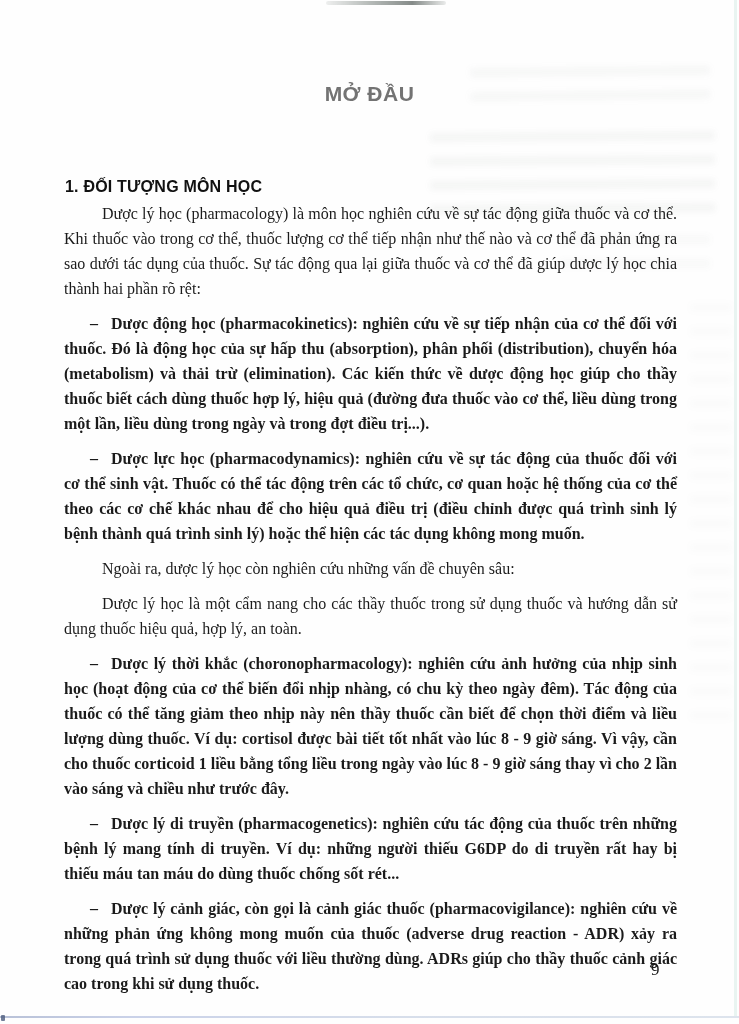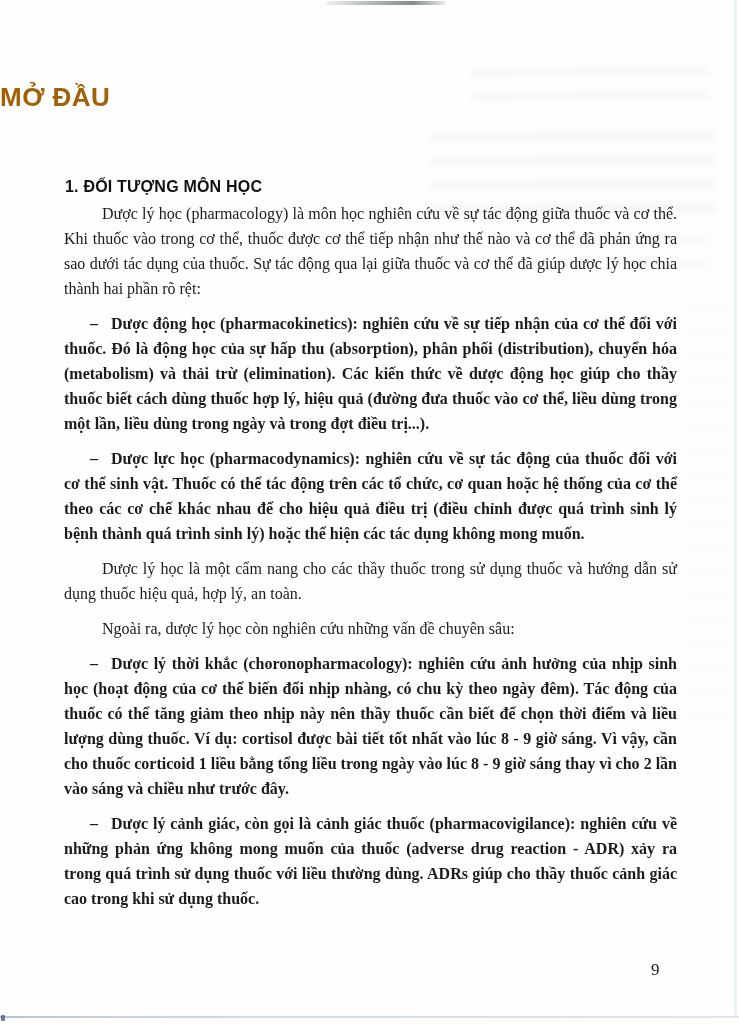--- a/index.html
+++ b/index.html
@@ -50,25 +50,26 @@
   }
   .right-edge {
     left: 734px; top: 0; width: 3px; height: 1016px;
     background: rgba(208,232,226,0.45);
   }
   
   .doc-title {
     position: absolute;
     top: 82px; left: 0; width: 739px;
     margin: 0;
+    text-align: center;
     font-family: "Liberation Sans", sans-serif;
     font-weight: bold;
-    font-size: 26px;
+    font-size: 21px;
     letter-spacing: 0.5px;
-    color: #a16207;
+    color: #737373;
   }
   .section-heading {
     position: absolute;
     top: 170px; left: 57px;
     margin: 8px;
     font-family: "Liberation Sans", sans-serif;
     font-weight: bold;
     font-size: 16px;
     letter-spacing: 0.2px;
     color: #111;
@@ -105,23 +106,24 @@
   <div class="artifact bleed bleed-3"></div>
   <div class="artifact bleed bleed-4"></div>
   <div class="artifact right-edge"></div>
   <div class="artifact bottom-edge"></div>
   <div class="artifact bottom-dot"></div>
 
   <h1 class="doc-title">MỞ ĐẦU</h1>
   <h2 class="section-heading">1. ĐỐI TƯỢNG MÔN HỌC</h2>
 
   <div class="content" id="paragraphs">
-      <p>Dược lý học (pharmacology) là môn học nghiên cứu về sự tác động giữa thuốc và cơ thể. Khi thuốc vào trong cơ thể, thuốc được cơ thể tiếp nhận như thế nào và cơ thể đã phản ứng ra sao dưới tác dụng của thuốc. Sự tác động qua lại giữa thuốc và cơ thể đã giúp dược lý học chia thành hai phần rõ rệt:</p>
+      <p>Dược lý học (pharmacology) là môn học nghiên cứu về sự tác động giữa thuốc và cơ thể. Khi thuốc vào trong cơ thể, thuốc lượng cơ thể tiếp nhận như thế nào và cơ thể đã phản ứng ra sao dưới tác dụng của thuốc. Sự tác động qua lại giữa thuốc và cơ thể đã giúp dược lý học chia thành hai phần rõ rệt:</p>
       <p class="bullet"><span class="marker">–</span>Dược động học (pharmacokinetics): nghiên cứu về sự tiếp nhận của cơ thể đối với thuốc. Đó là động học của sự hấp thu (absorption), phân phối (distribution), chuyển hóa (metabolism) và thải trừ (elimination). Các kiến thức về dược động học giúp cho thầy thuốc biết cách dùng thuốc hợp lý, hiệu quả (đường đưa thuốc vào cơ thể, liều dùng trong một lần, liều dùng trong ngày và trong đợt điều trị...).</p>
       <p class="bullet"><span class="marker">–</span>Dược lực học (pharmacodynamics): nghiên cứu về sự tác động của thuốc đối với cơ thể sinh vật. Thuốc có thể tác động trên các tổ chức, cơ quan hoặc hệ thống của cơ thể theo các cơ chế khác nhau để cho hiệu quả điều trị (điều chỉnh được quá trình sinh lý bệnh thành quá trình sinh lý) hoặc thể hiện các tác dụng không mong muốn.</p>
+      <p>Ngoài ra, dược lý học còn nghiên cứu những vấn đề chuyên sâu:</p>
       <p>Dược lý học là một cẩm nang cho các thầy thuốc trong sử dụng thuốc và hướng dẫn sử dụng thuốc hiệu quả, hợp lý, an toàn.</p>
-      <p>Ngoài ra, dược lý học còn nghiên cứu những vấn đề chuyên sâu:</p>
       <p class="bullet"><span class="marker">–</span>Dược lý thời khắc (choronopharmacology): nghiên cứu ảnh hưởng của nhịp sinh học (hoạt động của cơ thể biến đổi nhịp nhàng, có chu kỳ theo ngày đêm). Tác động của thuốc có thể tăng giảm theo nhịp này nên thầy thuốc cần biết để chọn thời điểm và liều lượng dùng thuốc. Ví dụ: cortisol được bài tiết tốt nhất vào lúc 8 - 9 giờ sáng. Vì vậy, cần cho thuốc corticoid 1 liều bằng tổng liều trong ngày vào lúc 8 - 9 giờ sáng thay vì cho 2 lần vào sáng và chiều như trước đây.</p>
+      <p class="bullet"><span class="marker">–</span>Dược lý di truyền (pharmacogenetics): nghiên cứu tác động của thuốc trên những bệnh lý mang tính di truyền. Ví dụ: những người thiếu G6DP do di truyền rất hay bị thiếu máu tan máu do dùng thuốc chống sốt rét...</p>
       <p class="bullet"><span class="marker">–</span>Dược lý cảnh giác, còn gọi là cảnh giác thuốc (pharmacovigilance): nghiên cứu về những phản ứng không mong muốn của thuốc (adverse drug reaction - ADR) xảy ra trong quá trình sử dụng thuốc với liều thường dùng. ADRs giúp cho thầy thuốc cảnh giác cao trong khi sử dụng thuốc.</p>
     </div>
 
   <div class="page-number">9</div>
 </div>
 
 </body></html>

